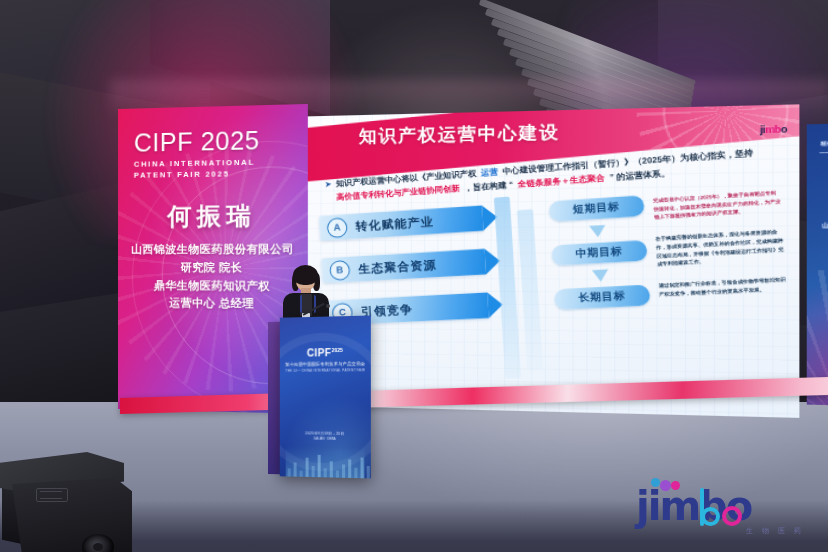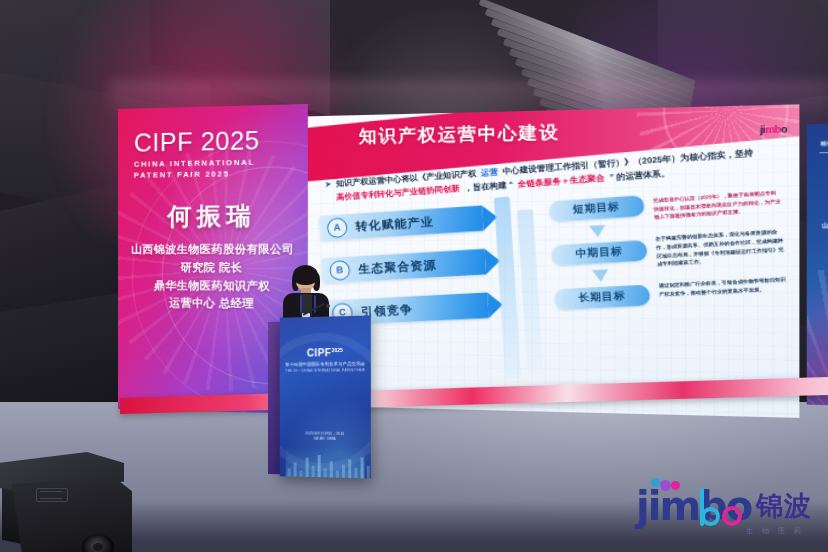--- a/index.html
+++ b/index.html
@@ -494,17 +494,16 @@
     <div class="wm-dots">
       <i class="wm-d1"></i>
         <i class="wm-d2"></i>
         <i class="wm-d3"></i>
     </div>
     <div class="wm-b">
         <i></i>
         <b></b>
       </div>
     <div class="wm-o"></div>
-    <div class="wm-cn">锦波</div>
     <div class="wm-sub">生物医药</div>
   </div>
 
 </div>
 
 </body></html>

